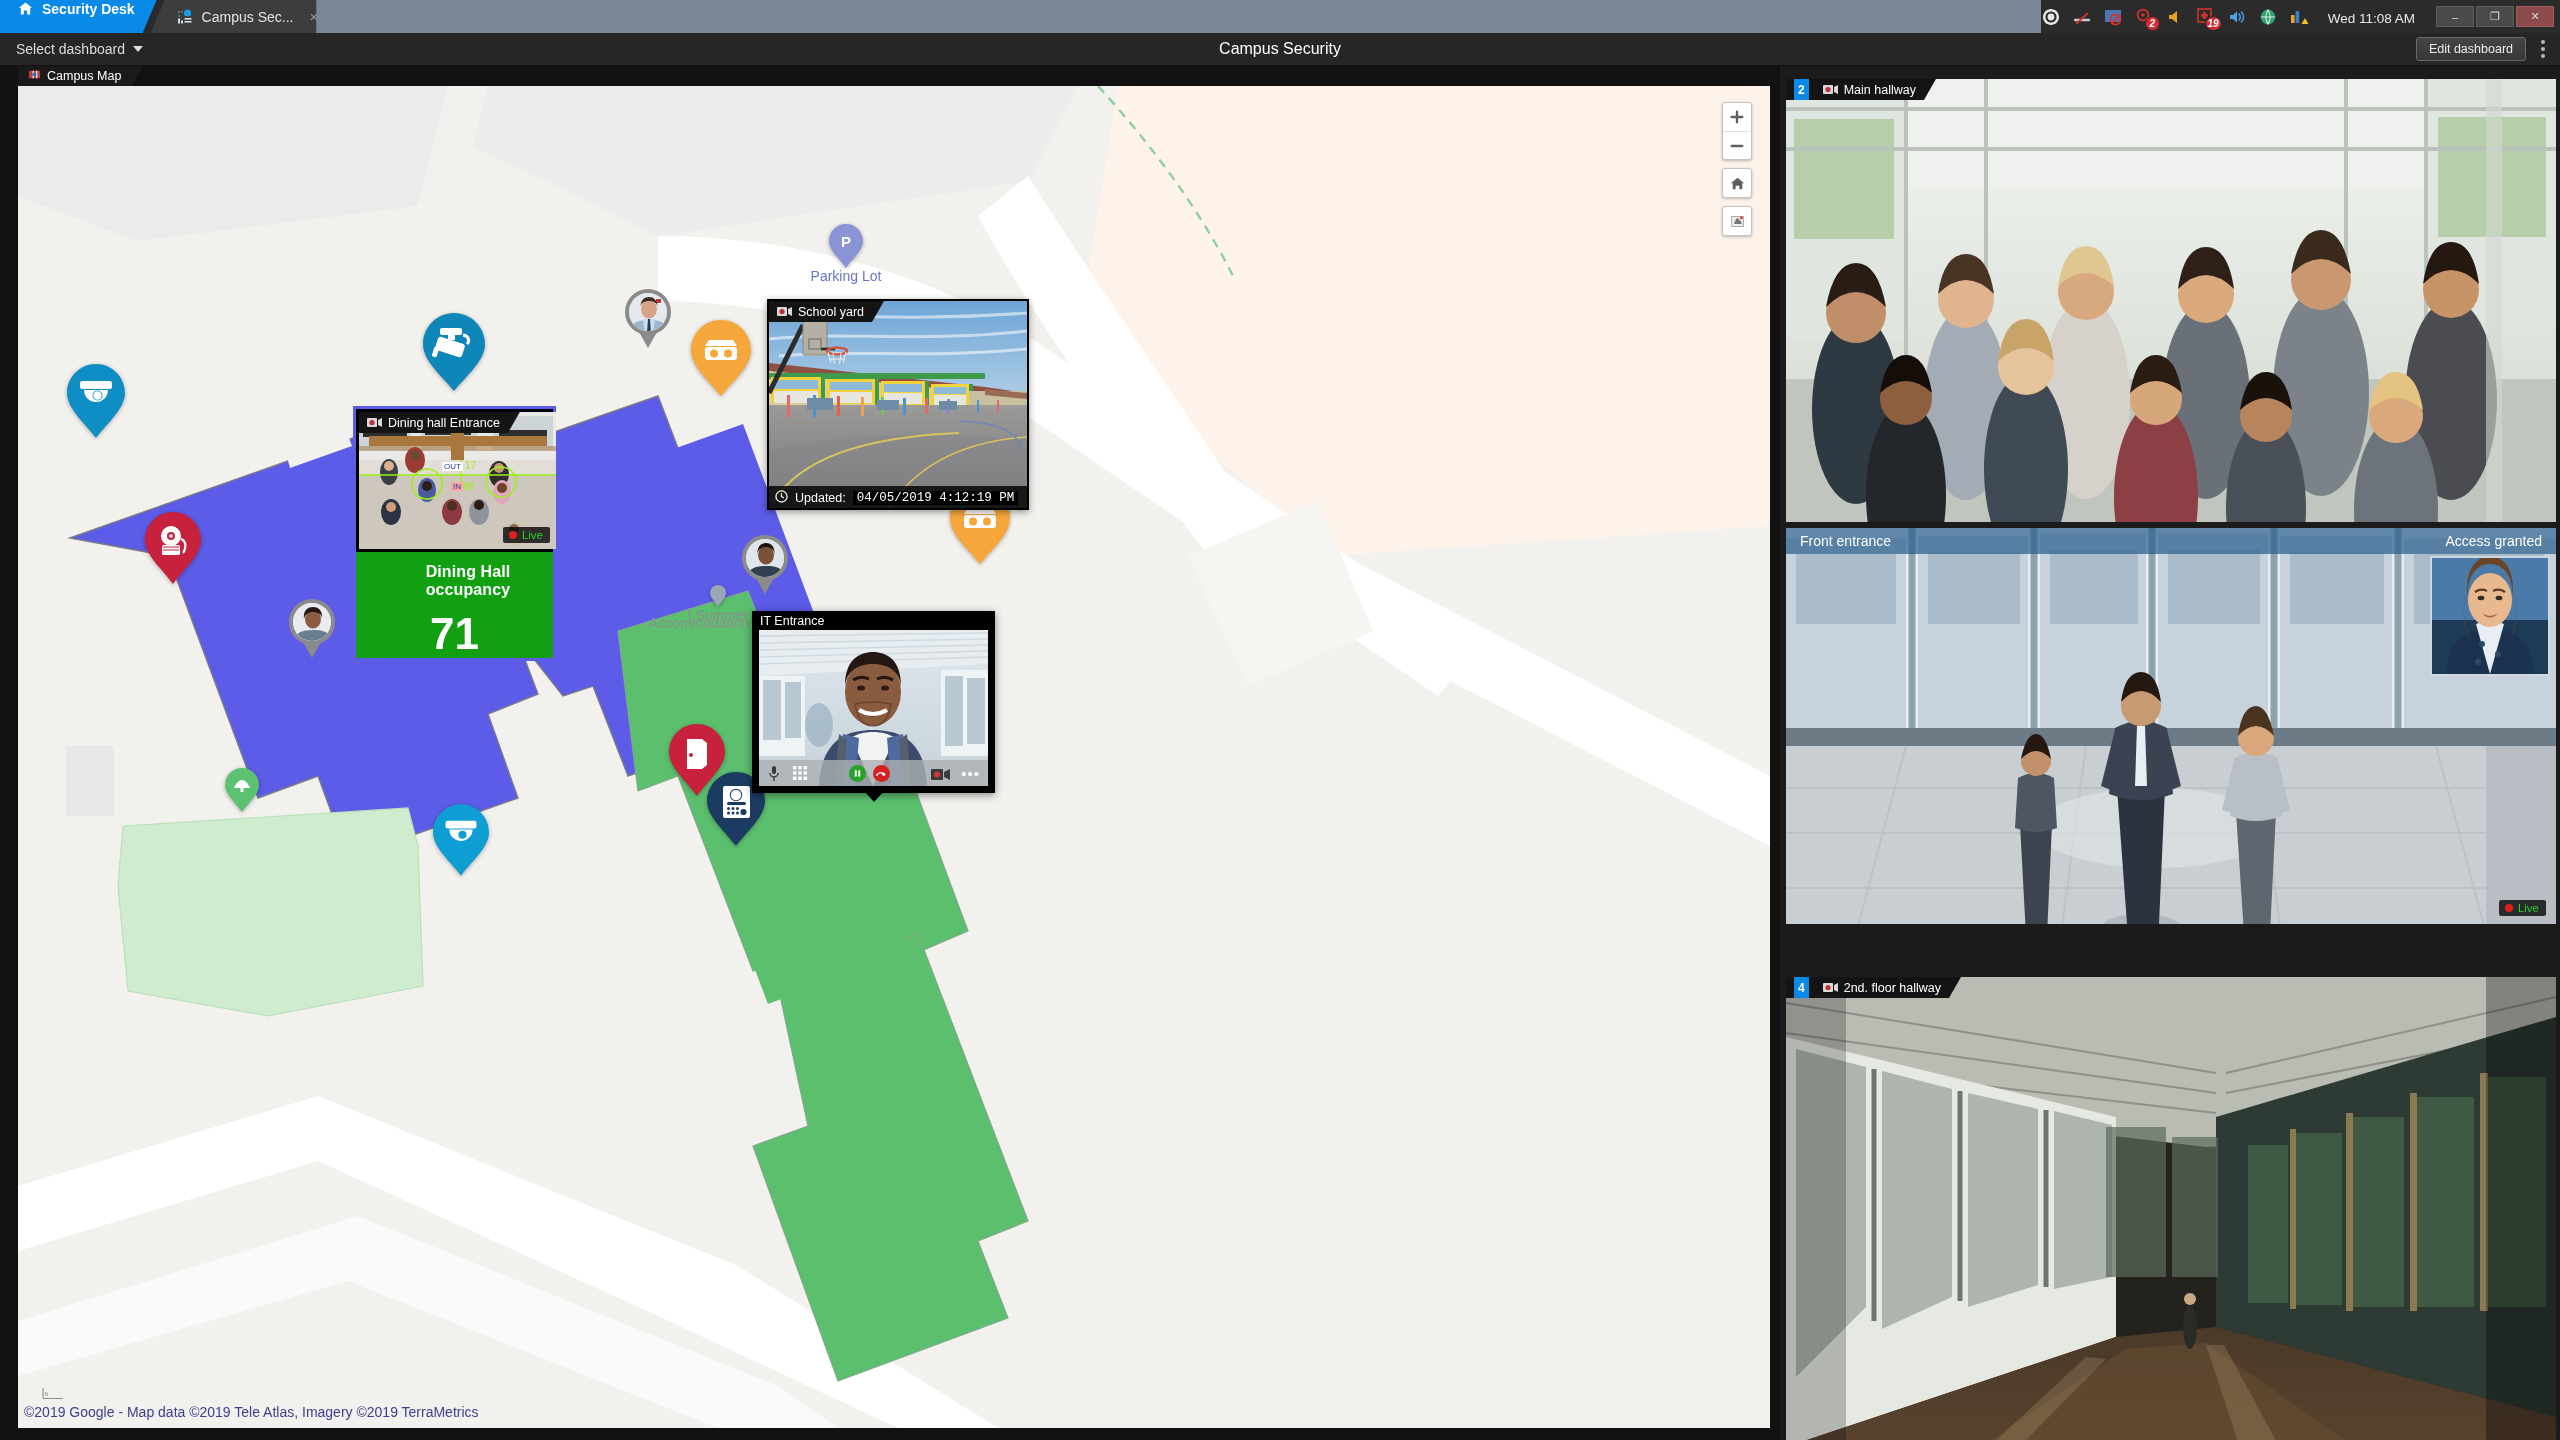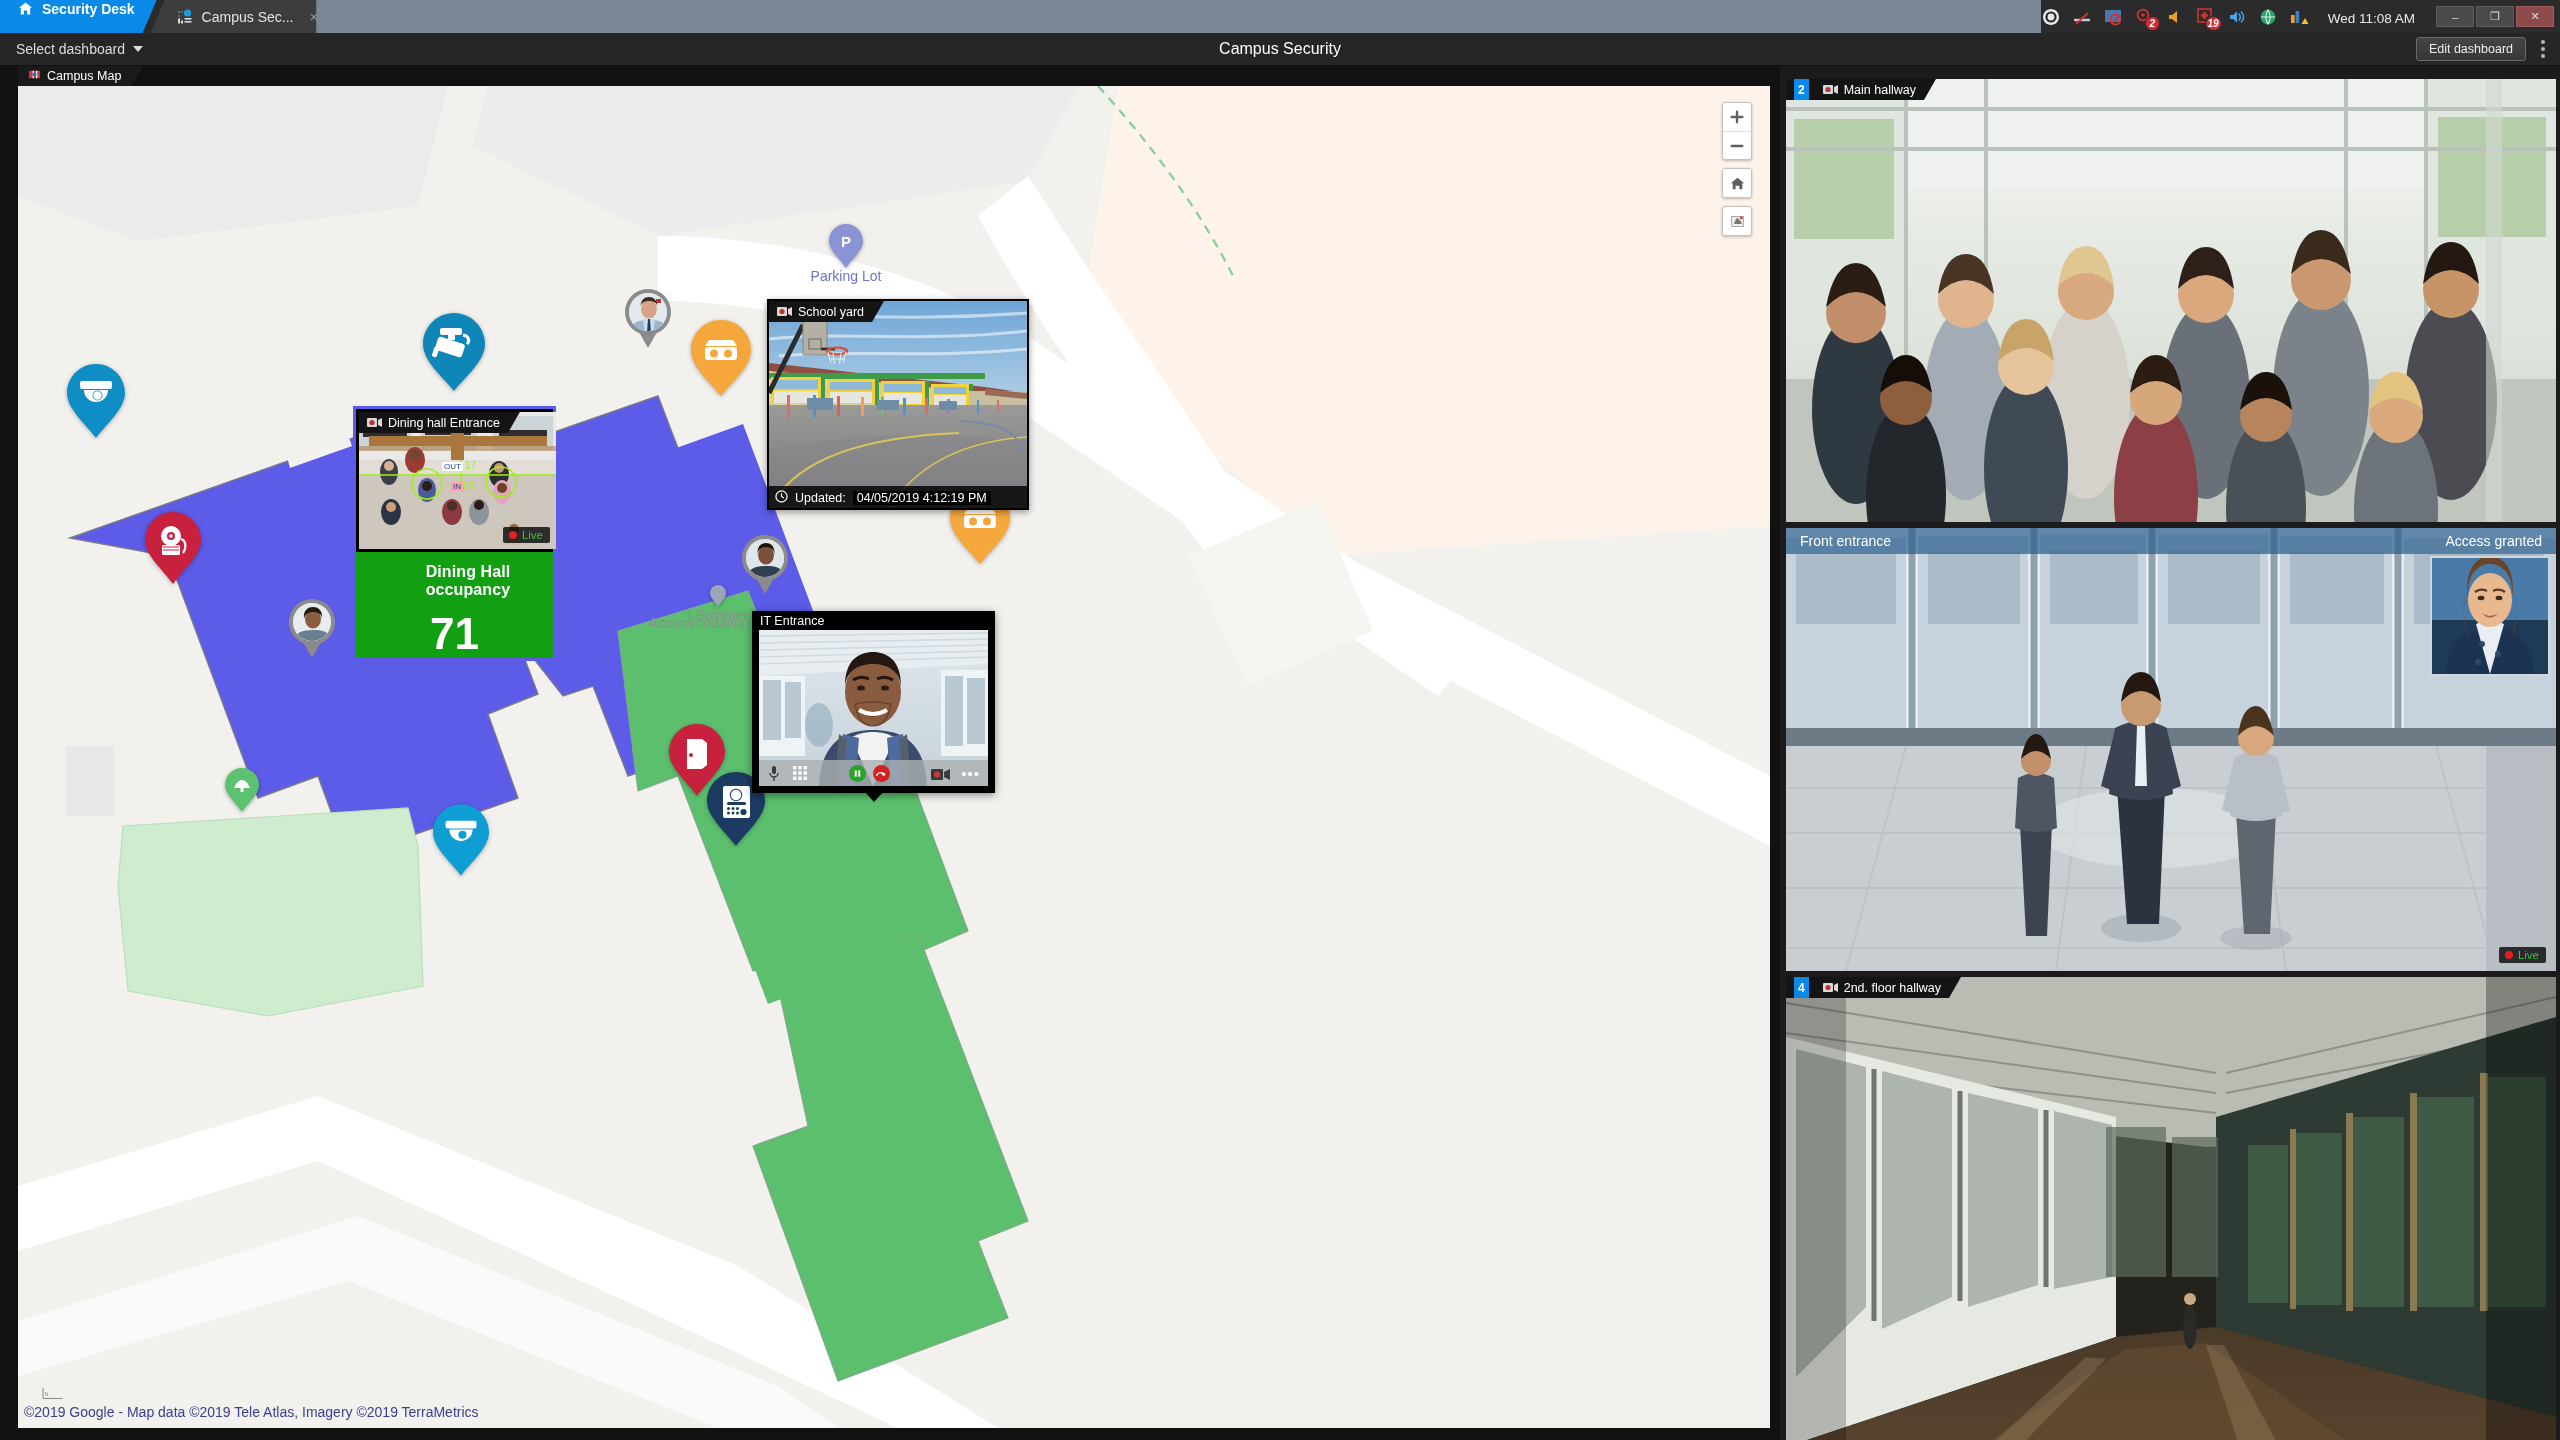--- a/index.html
+++ b/index.html
@@ -148,21 +148,21 @@
     position:absolute; right:6px; bottom:6px;
     background:rgba(0,0,0,.78); color:#25d425; font-size:11.5px;
     display:flex; align-items:center; gap:5px; padding:2px 7px 2px 6px; border-radius:2px;
   }
   .live-dot { width:8px;height:8px;border-radius:50%;background:#e02020; display:block;}
   .upd-chip {
     position:absolute; left:0; bottom:0; right:0;
     background:rgba(0,0,0,.82); color:#fff; font-size:12.5px;
     display:flex; align-items:center; gap:7px; padding:4px 8px;
   }
-  .upd-chip .val { background:#000; padding: 0 4px; }
+  .upd-chip .val { background:#000; padding: 0 4px; font-family: Liberation Mono, monospace; }
 
   
   #tile-dining { left:335px; top:320px; width:203px; height:255px; border:3px solid #5c5ce8; background:#000;}
   #tile-dining .vidwrap { position:absolute; left:3px; top:3px; width:197px; height:137px; overflow:hidden; background:#2a2a2a;}
   .kpi { position:absolute; left:0; right:0; bottom:0; top:143px; background:#12a012; color:#fff; text-align:center;}
   .kpi .kpi-title { font-size:16px; padding-top:11px; font-weight:bold; letter-spacing:.1px;padding-left:27px;}
   .kpi .kpi-val { font-size:44px; font-weight:bold; margin-top:10px; }
 
   
   #tile-yard { left:749px; top:213px; width:262px; height:211px; background:#000; box-shadow:0 2px 7px rgba(0,0,0,.4);}
@@ -184,21 +184,21 @@
   .dots { color:#fff; font-size:15px; letter-spacing:1px; }
   .it-pointer {
     position:absolute; left:50%; bottom:-9px; transform:translateX(-50%);
     width:0;height:0;border-left:9px solid transparent;border-right:9px solid transparent;border-top:10px solid #000;
   }
 
   
   .cams { position:absolute; left:1782px; top:66px; width:778px; height:1374px; background:#1b1b1b;}
   .camtile { position:absolute; left:4px; width:770px; background:#000; overflow:hidden;}
   #cam-main { top:13px; height:443px; }
-  #cam-front { top:462px; height:443px; }
+  #cam-front { top:462px; height:396px; }
   #cam-2nd { top:911px; height:519px; }
   .camtile .shot { position:absolute; left:0; top:0; width:100%; height:100%; overflow:hidden;}
   .camtile .hdr-over { position:absolute; left:0; top:0; z-index:5;}
   .front-hdr {
     position:absolute; left:0; right:0; top:0; height:26px; z-index:5;
     background:rgba(40,92,140,.70); color:#fff; font-size:14px;
     display:flex; align-items:center; justify-content:space-between; padding:0 14px;
   }
   .pip {
     position:absolute; right:6px; top:28px; width:120px; height:120px;

